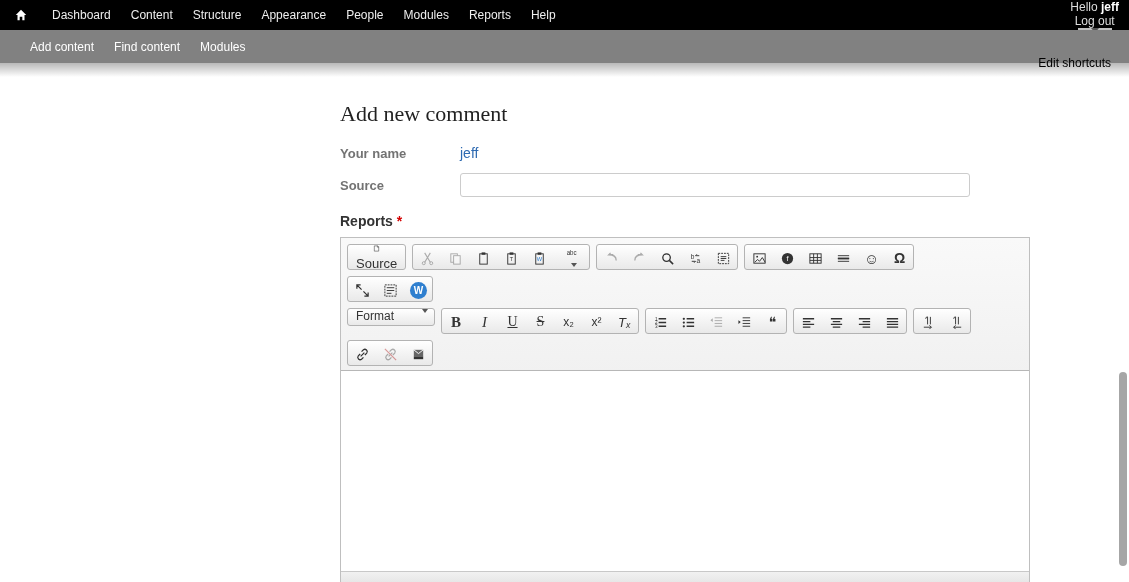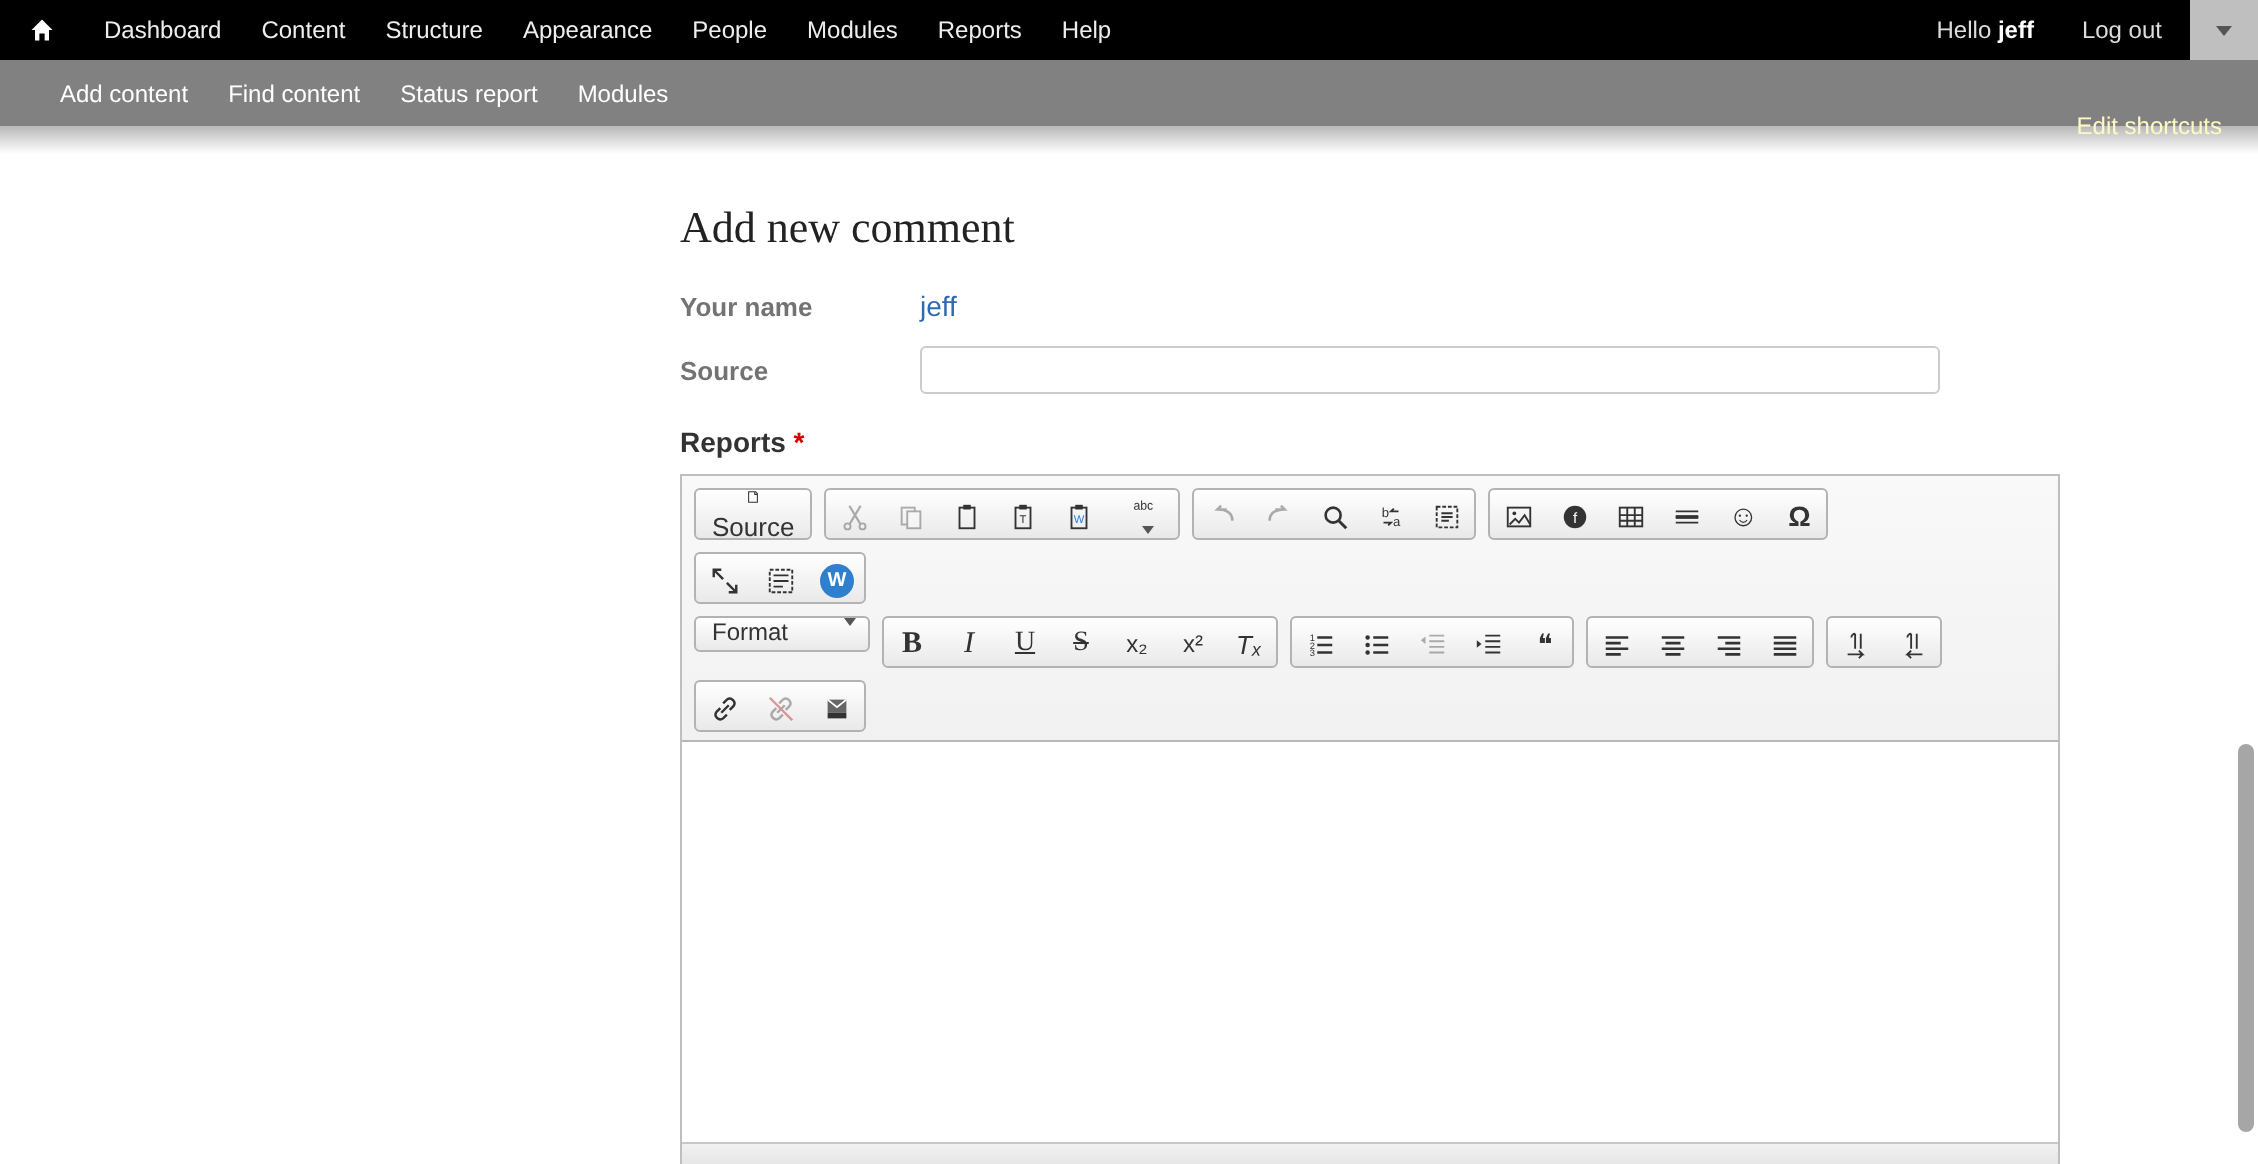--- a/index.html
+++ b/index.html
@@ -4,32 +4,32 @@
 <style>
   * { box-sizing: border-box; margin: 0; padding: 0; }
   html, body { width: 1129px; height: 582px; font-family: "Lucida Grande","Helvetica Neue",Arial,sans-serif; font-size: 12px; color: #333; background: #fff; overflow: hidden; }
 
   
   .topbar { height: 30px; background: #000000; color: #ddd; display: flex; align-items: center; padding: 0 0 0 0; position: relative; }
   .topbar .home { width: 42px; height: 30px; display: flex; align-items: center; justify-content: center; cursor: pointer; }
   .topbar .home svg { width: 14px; height: 14px; fill: #fff; }
   .topbar ul.menu { display: flex; list-style: none; }
   .topbar ul.menu li { padding: 0 10px; height: 30px; display: flex; align-items: center; color: #eee; cursor: pointer; }
-  .top-right { margin-left: auto; display: flex; align-items: center; height: 30px; }
+  .top-right { margin-left: auto; display: flex; align-items: center; height: 30px; flex-direction: column; }
   .hello { padding: 0 10px; color: #ddd; }
   .hello b { color: #fff; font-weight: bold; }
   .logout { padding: 0 14px; color: #ddd; cursor: pointer; }
   .toggle { width: 34px; height: 30px; background: #bfbfbf; display: flex; align-items: center; justify-content: center; cursor: pointer; }
   .toggle .tri { width: 0; height: 0; border-left: 4px solid transparent; border-right: 4px solid transparent; border-top: 5px solid #555; }
 
   
   .shortcutbar { height: 33px; background: #818181; color: #fff; display: flex; align-items: center; padding: 0 0 0 20px; position: relative; }
   .shortcutbar ul { display: flex; list-style: none; }
   .shortcutbar ul li { padding: 0 10px; height: 33px; display: flex; align-items: center; cursor: pointer; color: #fff; }
-  .shortcutbar .edit { margin-left: auto; padding: 0 18px; color: #fef9c3; cursor: pointer; margin-top: 32px; }
+  .shortcutbar .edit { margin-left: auto; padding: 0 18px; color: #000000; cursor: pointer; margin-top: 32px; }
 
   .sh { height: 14px; background: linear-gradient(to bottom, rgba(0,0,0,0.28), rgba(0,0,0,0)); }
 
   
   .content { padding: 24px 0 0 340px; width: 1030px; }
   h2.title { font-family: Georgia, "Times New Roman", serif; font-weight: normal; font-size: 22px; color: #222; margin-bottom: 18px; }
 
   .form-row { display: flex; align-items: center; margin-bottom: 12px; }
   .form-row label { width: 120px; font-weight: bold; color: #737373; font-size: 13px; }
   .form-row .val a { color: #2e6ab1; text-decoration: none; font-size: 14px; }
@@ -91,21 +91,20 @@
     <div class="toggle">
         <span class="tri"></span>
       </div>
   </div>
 </div>
 
 <div class="shortcutbar">
   <ul>
     <li>Add content</li>
     <li>Find content</li>
-    <li>Status report</li>
     <li>Modules</li>
   </ul>
   <div class="edit">Edit shortcuts</div>
 </div>
 <div class="sh"></div>
 
 <div class="content">
   <h2 class="title">Add new comment</h2>
 
   <div class="form-row">

